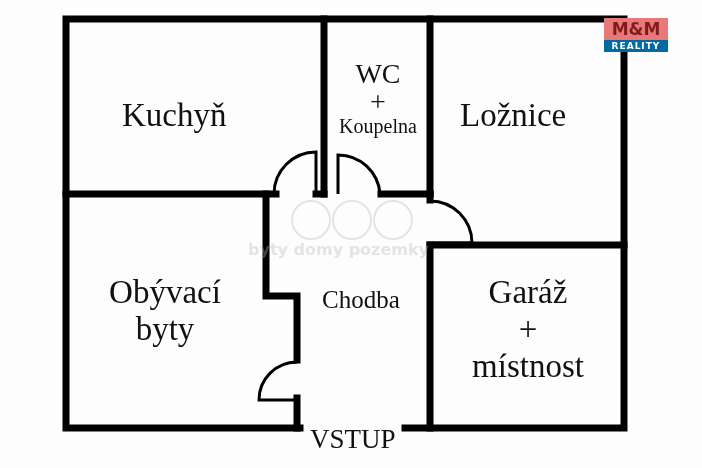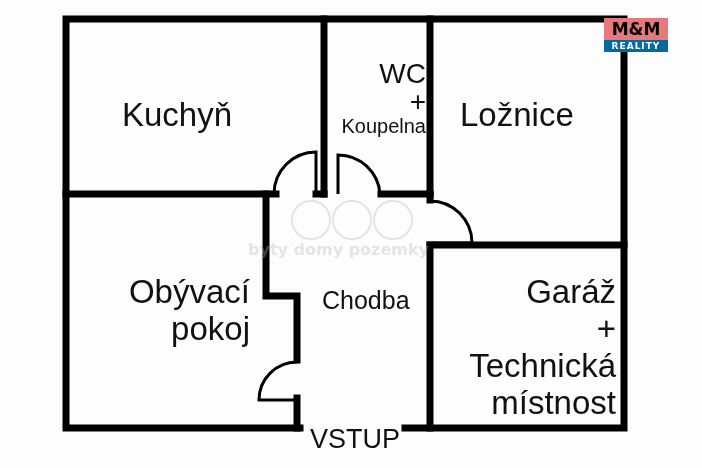--- a/index.html
+++ b/index.html
@@ -1,24 +1,24 @@
 <!DOCTYPE html>
 <html><head>
 <meta charset="utf-8">
 <style>
   html,body{margin:0;padding:0;background:#fdfdfd;}
   body{width:702px;height:468px;position:relative;overflow:hidden;font-family:"Liberation Sans","DejaVu Sans",sans-serif;}
   svg{position:absolute;left:0;top:0;}
   .wall{fill:none;stroke:#000;stroke-width:7;stroke-linejoin:miter;stroke-linecap:square;}
   .door{fill:none;stroke:#000;stroke-width:3;}
-  .lbl{position:absolute;color:#111;text-align:right;line-height:1.12;white-space:nowrap;font-family:Liberation Sans, sans-serif;}
+  .lbl{position:absolute;color:#111;text-align:center;line-height:1.12;white-space:nowrap;font-family:Liberation Serif, serif;}
   .big{font-size:33px;}
   .small{font-size:20px;}
   .logo{position:absolute;left:604px;top:18px;width:64px;height:34px;}
-  .logo .top{background:#e9787a;color:#000000;font-weight:bold;font-size:17px;text-align:center;height:22px;line-height:22px;font-family:"DejaVu Sans",sans-serif;}
+  .logo .top{background:#e9787a;color:#7f1d1d;font-weight:bold;font-size:17px;text-align:center;height:22px;line-height:22px;font-family:"DejaVu Sans",sans-serif;}
   .logo .bot{background:#0369a1;color:#fff;font-weight:bold;font-size:9px;text-align:center;height:12px;line-height:12px;letter-spacing:1px;font-family:"DejaVu Sans",sans-serif;}
   .wm{position:absolute;left:248px;top:240px;font-size:16px;font-weight:bold;color:rgba(180,180,180,0.35);font-family:"DejaVu Sans",sans-serif;}
   .wm-circle{position:absolute;width:36px;height:36px;border:2px solid rgba(180,180,180,0.35);border-radius:50%;}
 </style>
 </head>
 <body>
 
 <svg width="702" height="468">
 
   <path class="wall" d="M300,428 L66,428 L66,19 L624,19 L624,428 L405,428"></path>
@@ -60,25 +60,24 @@
 <div class="lbl" style="left:330px;top:58px;width:96px;">
   <div class="big" style="font-size:28px;">WC</div>
   <div class="big" style="font-size:28px;line-height:0.9;">+</div>
   <div class="small">Koupelna</div>
 </div>
 
 <div class="lbl big" style="left:460px;top:97px;">Ložnice</div>
 
 <div class="lbl big" style="left:80px;top:274px;width:170px;">
   <div>Obývací</div>
-  <div>pokoj</div>
+  <div>byty</div>
 </div>
 
 <div class="lbl" style="left:306px;top:286px;font-size:25px;margin-left:16px;">Chodba</div>
 
 <div class="lbl big" style="left:440px;top:274px;width:176px;">
   <div>Garáž</div>
   <div>+</div>
-  <div>Technická</div>
   <div>místnost</div>
 </div>
 
 <div class="lbl" style="left:310px;top:424px;font-size:27px;">VSTUP</div>
 
 </body></html>

